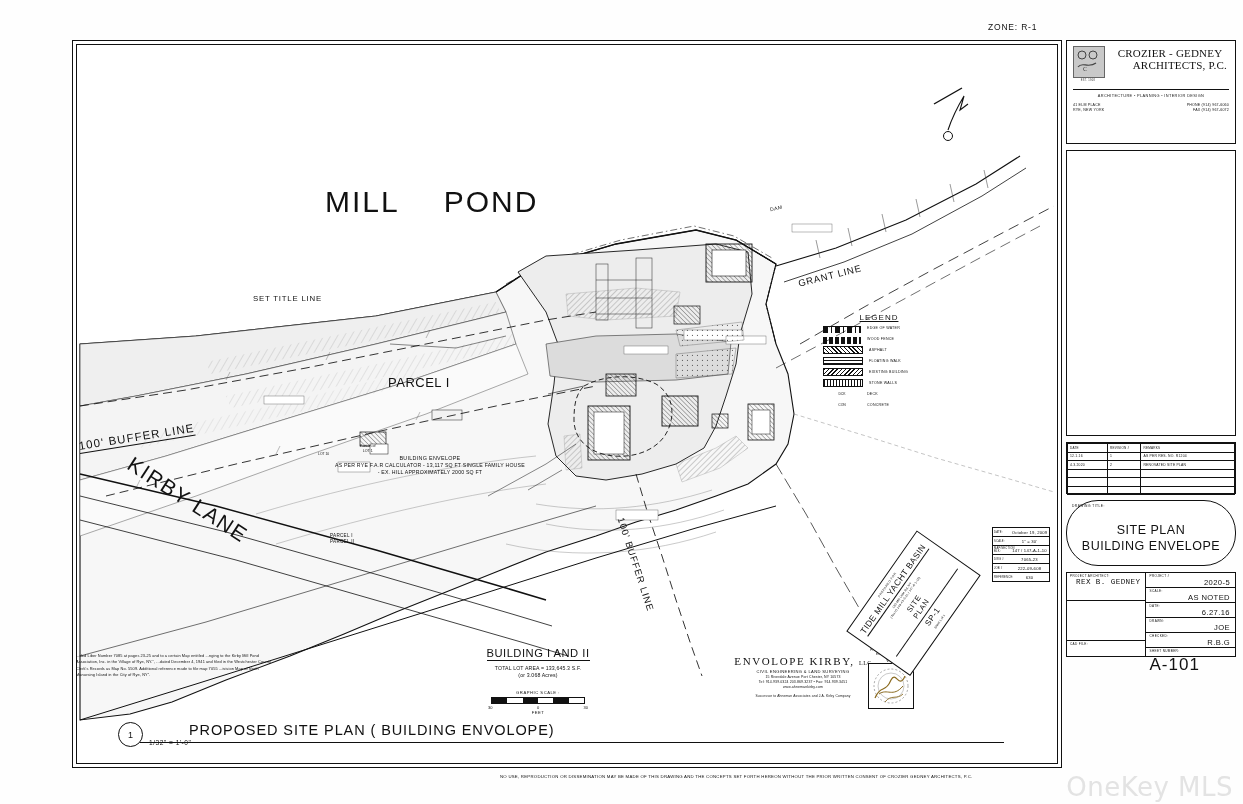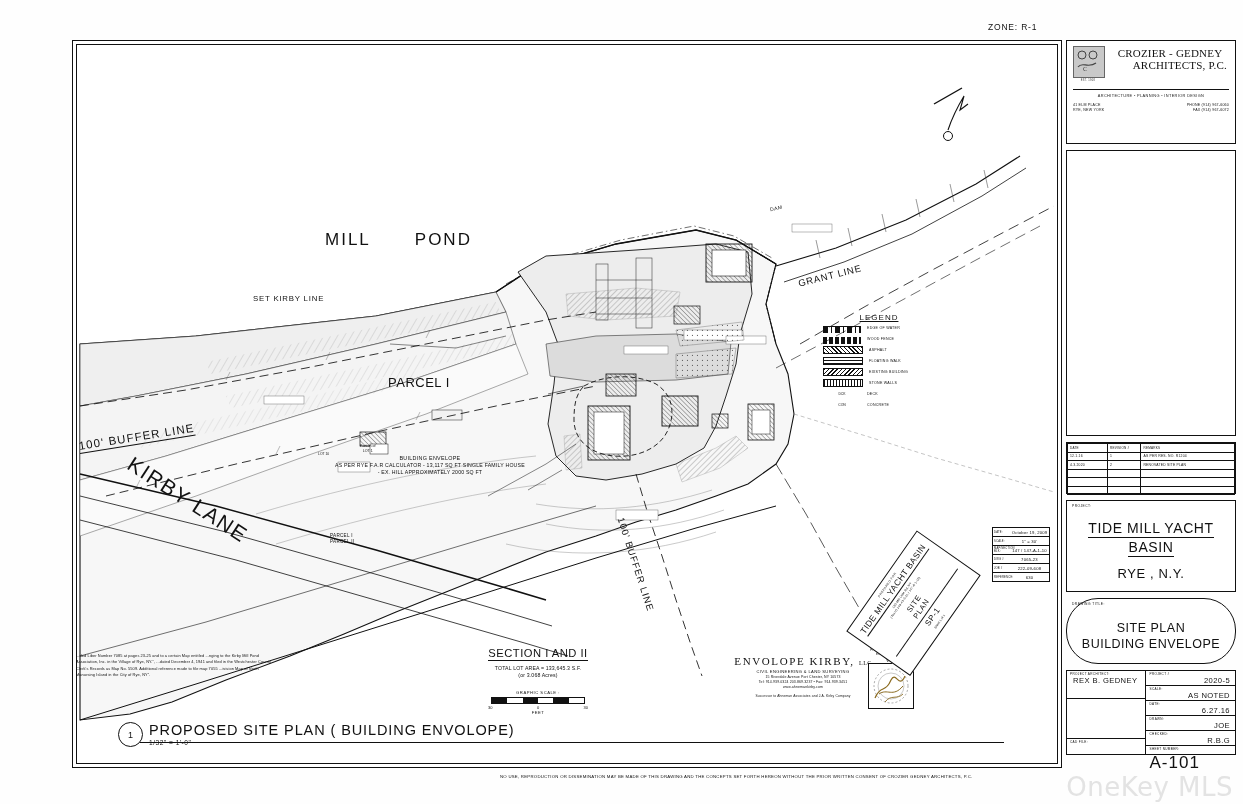--- a/index.html
+++ b/index.html
@@ -73,35 +73,35 @@
   .dwg-l2{font-size:12.5px;letter-spacing:.5px;line-height:16px;}
 
   
   .tb-info{height:85px;display:flex;padding:0;}
   .info-left{width:47%;border-right:1.2px solid #111;display:flex;flex-direction:column;}
   .info-right{width:53%;display:flex;flex-direction:column;}
   .ic{border-bottom:0.5px solid #111;padding:1px 3px 0 3px;position:relative;}
   .ic:last-child{border-bottom:none;}
   .ic .k{font-size:3.1px;letter-spacing:.35px;display:block;line-height:4px;}
   .ic .v{font-size:7.6px;letter-spacing:.4px;display:block;text-align:right;line-height:9px;padding-right:2px;}
-  .ic .v.lft{text-align:center;}
+  .ic .v.lft{text-align:right;font-family:Liberation Mono, monospace;}
   .info-left .pa{height:auto;flex:0 0 26px;}
   .info-left .spacer{flex:1 1 auto;border-bottom:0.5px solid #111;}
   .info-left .cadfile{flex:0 0 14px;}
   .ir{flex:0 0 13px;}
   .ir.sheet{flex:1 1 auto;}
   .sheetnum{font-size:17px;letter-spacing:1px;text-align:center;line-height:24px;}
 
   
   .map{position:absolute;left:76px;top:44px;width:982px;height:720px;}
   .map svg{display:block;}
 
   
   .ann{position:absolute;white-space:nowrap;}
-  .mill-pond{left:325px;top:185px;font-size:17px;letter-spacing:2px;margin-top:45px;}
+  .mill-pond{left:325px;top:185px;font-size:30px;letter-spacing:2px;}
   .mill-pond span.gap{display:inline-block;width:44px;}
   .setback{left:253px;top:294px;font-size:7.8px;letter-spacing:.8px;}
   .buffer100{left:79px;top:440px;font-size:11.5px;letter-spacing:1.1px;
     transform:rotate(-9deg);transform-origin:left center;border-bottom:1px solid #111;padding-bottom:1px;}
   .kirby{left:136px;top:452px;font-size:21px;letter-spacing:1.5px;transform:rotate(33deg);transform-origin:left top;}
   .buffer100b{left:626px;top:516px;font-size:9.5px;letter-spacing:1px;transform:rotate(72deg);transform-origin:left top;}
   .grantline{left:797px;top:278px;font-size:9.5px;letter-spacing:.8px;transform:rotate(-14deg);transform-origin:left top;}
   .zoner1{left:988px;top:22px;font-size:8.5px;letter-spacing:.8px;}
   .parcel1{left:388px;top:375px;font-size:13px;letter-spacing:.5px;}
   .dam{left:770px;top:205px;font-size:5px;letter-spacing:.5px;transform:rotate(-13deg);}
@@ -159,21 +159,21 @@
   .sdata .k{font-size:2.7px;letter-spacing:.2px;width:16px;padding-left:1px;flex:0 0 auto;}
   .sdata .v{font-size:4.2px;flex:1 1 auto;text-align:center;letter-spacing:.2px;}
 
   
   .dwg-bottom{position:absolute;left:118px;top:722px;display:flex;align-items:flex-start;}
   .num-circle{
     width:23px;height:23px;border:1.1px solid #111;border-radius:50%;
     display:flex;align-items:center;justify-content:center;font-size:9px;flex:0 0 auto;
   }
   .dwg-bottom .txt{margin-left:6px;}
-  .dwg-bottom .t{font-size:14.5px;letter-spacing:.9px;line-height:16px;}
+  .dwg-bottom .t{font-size:14.5px;letter-spacing:.9px;line-height:16px;margin-left:40px;}
   .dwg-bottom .s{font-size:6.6px;letter-spacing:.5px;margin-top:1px;}
   .title-rule{position:absolute;left:140px;top:742px;width:864px;height:0;border-top:1.6px solid #111;}
 
   
   .disclaim{
     position:absolute;left:500px;top:774px;font-size:4.3px;letter-spacing:.25px;color:#111;white-space:nowrap;
   }
   
   .wm{
     position:absolute;right:10px;bottom:2px;font-size:26px;color:#e3e3e3;letter-spacing:.5px;
@@ -348,21 +348,21 @@
         <rect x="262" y="418" width="32" height="10"></rect>
       </g>
 
       <path d="M600,420 L640,404 L660,392 L672,404 L644,424 L606,438 Z" fill="url(#pHatch45)" opacity="0.55" stroke="#555" stroke-width="0.4"></path>
       <path d="M600,286 L666,278 L668,296 L604,302 Z" fill="url(#pDots)" stroke="#666" stroke-width="0.4"></path>
     </svg>
   </div>
 
   <div class="ann mill-pond"><span>MILL</span><span class="gap"></span><span>POND</span></div>
 
-  <div class="ann setback">SET KIRBY LINE</div>
+  <div class="ann setback">SET TITLE LINE</div>
   <div class="ann buffer100">100' BUFFER LINE</div>
   <div class="ann kirby">KIRBY LANE</div>
   <div class="ann buffer100b">100' BUFFER LINE</div>
   <div class="ann grantline">GRANT LINE</div>
   <div class="ann zoner1">ZONE: R-1</div>
   <div class="ann parcel1">PARCEL I</div>
   <div class="ann dam">DAM</div>
   <div class="ann lotnum">LOT 10</div>
   <div class="ann portion" style="white-space:pre-line">Portion of
 LOT 1</div>
@@ -409,21 +409,21 @@
     </div>
     <div class="row">
       <span class="sw-sym">CON</span>
       <span class="lb">CONCRETE</span>
     </div>
   </div>
 
   <div class="notes">...ded Liber Number 7085 at pages 23-25 and to a certain Map entitled ...nging to the Kirby Mill Pond Association, Inc. in the Village of Rye, NY.", ...dated December 4, 1941 and filed in the Westchester County Clerk's Records as Map No. 5509. Additional reference made to file map 7055 ...ivision Map of North Manursing Island in the City of Rye, NY".</div>
 
   <div class="parcels">
-    <span class="ttl">SECTION I AND II</span>
+    <span class="ttl">BUILDING I AND II</span>
     <div class="a1">
       <div>TOTAL LOT AREA = 133,645.3 S.F.</div>
       <div>(or 3.068 Acres)</div>
     </div>
     <div class="gscale">
       <div class="gl">GRAPHIC SCALE :</div>
       <div class="scale-bar">
           <i></i>
           <i></i>
           <i></i>
@@ -582,28 +582,20 @@
             </tr>
           <tr>
               <td></td>
               <td></td>
               <td></td>
             </tr>
         </tbody>
       </table>
     </div>
 
-    <div class="tb tb-project">
-      <div class="tb-label">PROJECT:</div>
-      <div class="proj-body">
-        <div><span class="proj-l1">TIDE MILL YACHT</span></div>
-        <div><span class="proj-l2">BASIN</span></div>
-        <div class="proj-l3">RYE , N.Y.</div>
-      </div>
-    </div>
 
     <div class="tb tb-dwgtitle">
       <div class="tb-label">DRAWING TITLE:</div>
       <div class="dwg-body">
         <div class="dwg-l1">SITE PLAN</div>
         <div class="dwg-l2">BUILDING ENVELOPE</div>
       </div>
     </div>
 
     <div class="tb tb-info">

